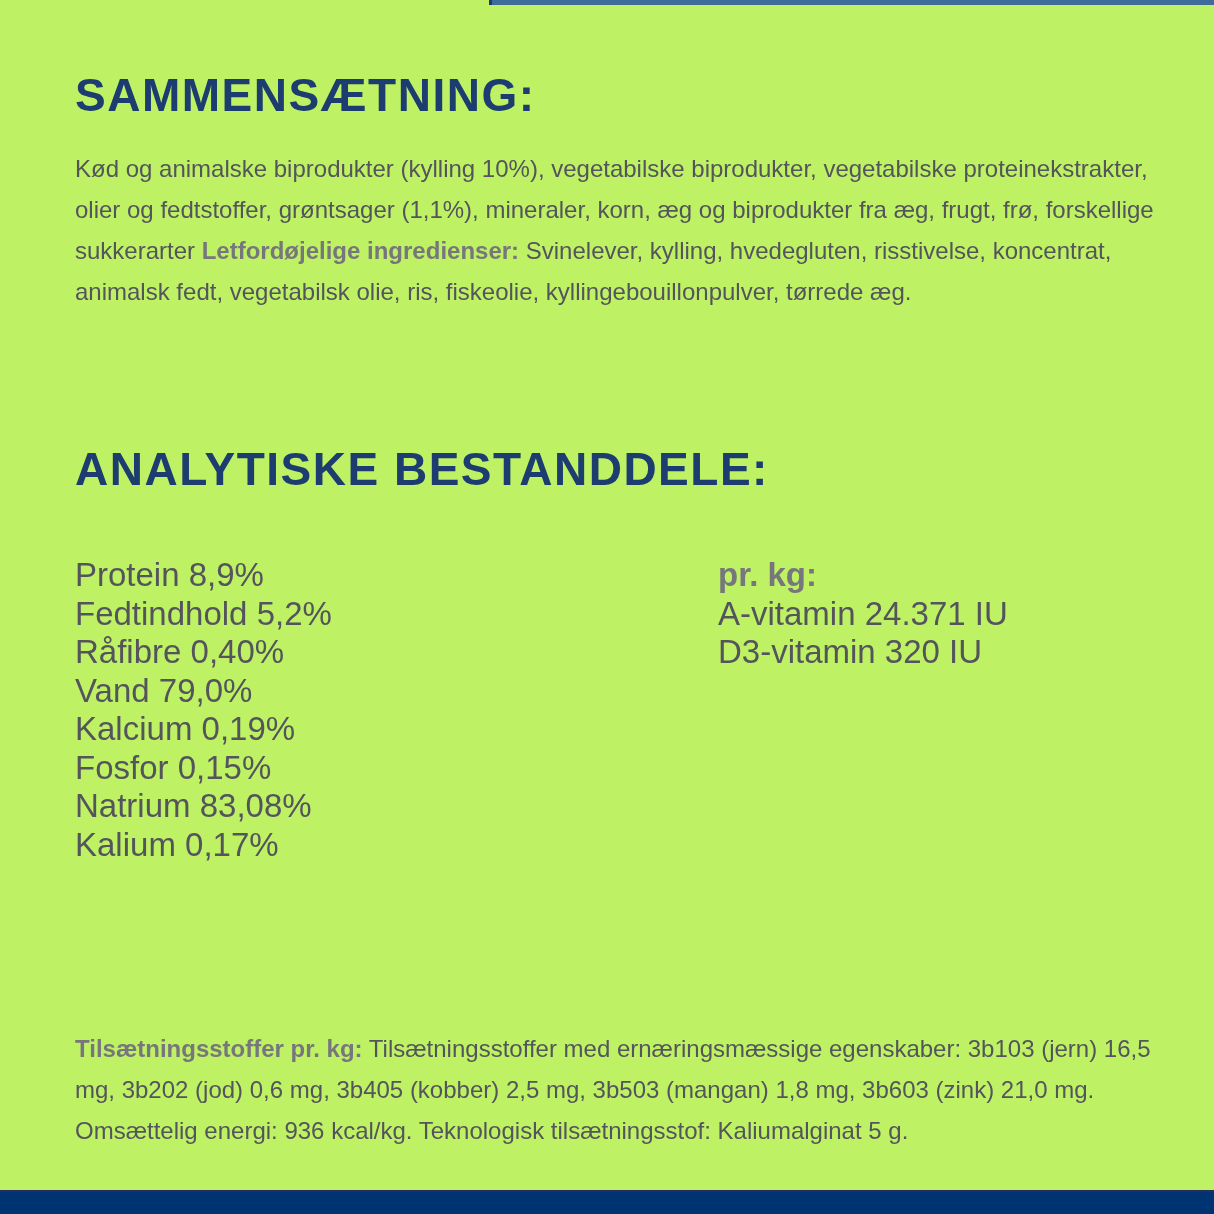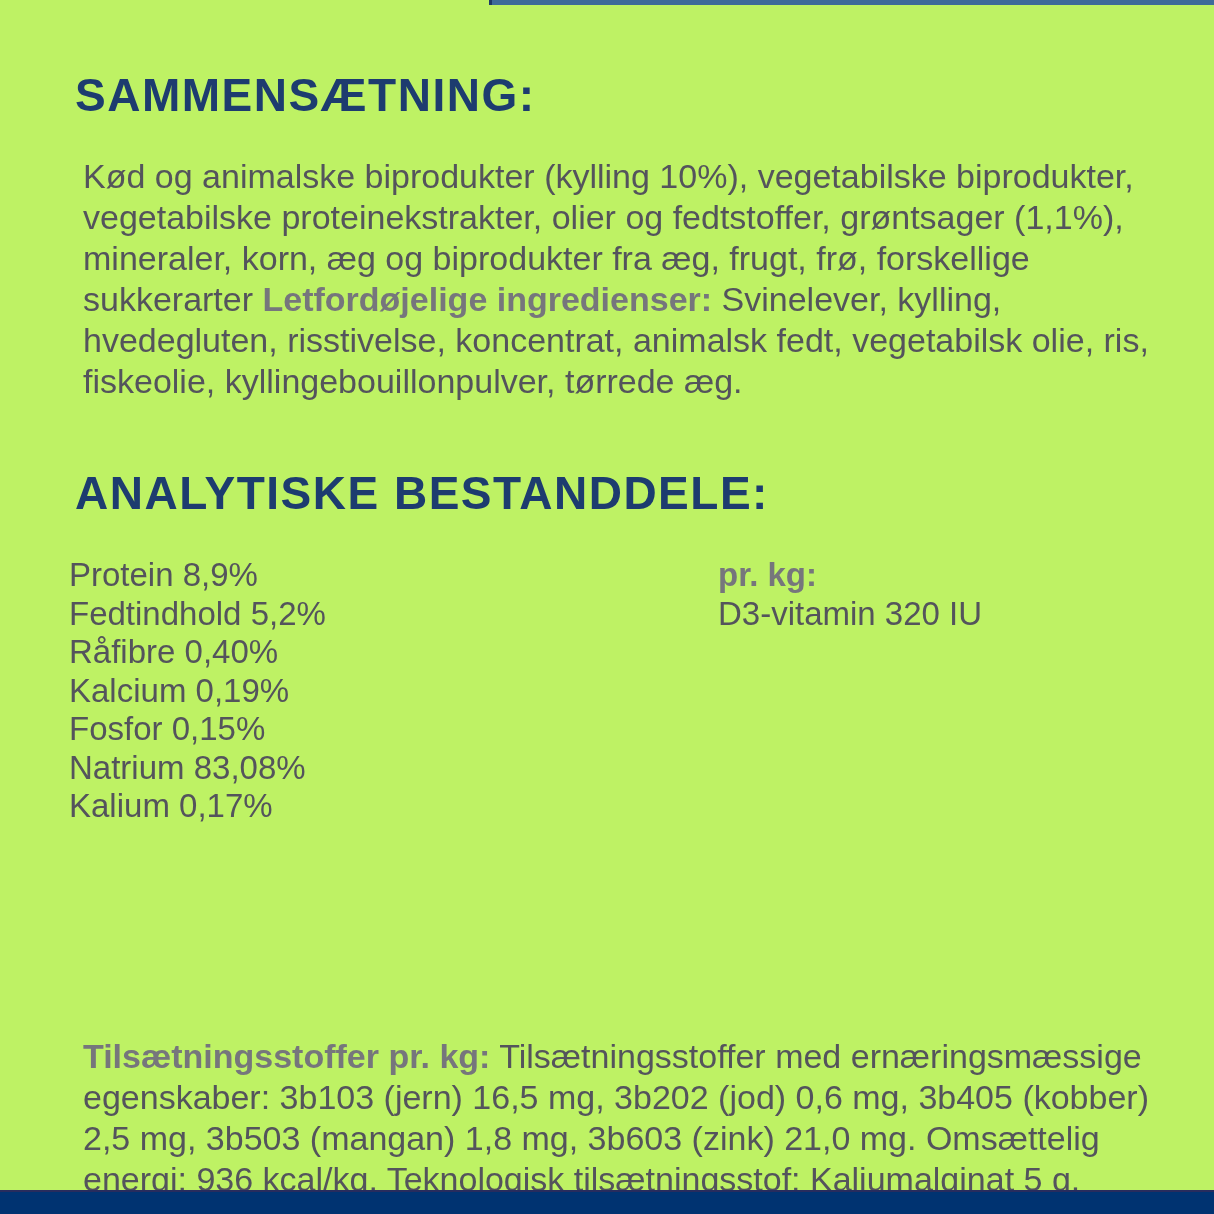--- a/index.html
+++ b/index.html
@@ -30,46 +30,46 @@
     position: absolute;
     left: 75px;
     margin: 0;
     color: #1d3c6f;
     font-weight: bold;
     font-size: 46px;
     line-height: 50px;
     letter-spacing: 1.5px;
   }
   #comp-heading { top: 70px; }
-  #anal-heading { top: 468px; }
+  #anal-heading { top: 444px; }
   .body-text {
     color: #54545c;
-    font-size: 34px;
+    font-size: 24px;
     line-height: 41px;
-    margin: 8px;
+    margin: 0;
   }
   #comp-text {
     position: absolute;
     left: 75px;
     top: 148px;
     width: 1090px;
   }
   .inline-label {
     color: #76767c;
     font-weight: bold;
   }
   .anal-col {
     position: absolute;
     top: 556px;
     margin: 0;
     color: #54545c;
     font-size: 33px;
     line-height: 38.5px;
   }
-  #anal-left { left: 69px; }
+  #anal-left { left: 75px; }
   #anal-right { left: 718px; }
   .anal-line { white-space: nowrap; }
   #additives {
     position: absolute;
     left: 75px;
     top: 1028px;
     width: 1095px;
   }
 </style>
 </head>
@@ -82,28 +82,30 @@
   <h1 class="heading" id="comp-heading">SAMMENSÆTNING:</h1>
 
   <p class="body-text" id="comp-text"><span>Kød og animalske biprodukter (kylling 10%), vegetabilske biprodukter, vegetabilske proteinekstrakter, olier og fedtstoffer, grøntsager (1,1%), mineraler, korn, æg og biprodukter fra æg, frugt, frø, forskellige sukkerarter </span><span class="inline-label">Letfordøjelige ingredienser:</span><span> Svinelever, kylling, hvedegluten, risstivelse, koncentrat, animalsk fedt, vegetabilsk olie, ris, fiskeolie, kyllingebouillonpulver, tørrede æg.</span></p>
 
   <h1 class="heading" id="anal-heading">ANALYTISKE BESTANDDELE:</h1>
 
   <div class="anal-col" id="anal-left">
     <div class="anal-line">Protein 8,9%</div>
     <div class="anal-line">Fedtindhold 5,2%</div>
     <div class="anal-line">Råfibre 0,40%</div>
+    <div class="anal-line">Vand 79,0%</div>
     <div class="anal-line">Kalcium 0,19%</div>
     <div class="anal-line">Fosfor 0,15%</div>
     <div class="anal-line">Natrium 83,08%</div>
     <div class="anal-line">Kalium 0,17%</div>
   </div>
 
   <div class="anal-col" id="anal-right">
     <div class="anal-line inline-label">pr. kg:</div>
+    <div class="anal-line">A-vitamin 24.371 IU</div>
     <div class="anal-line">D3-vitamin 320 IU</div>
   </div>
 
   <p class="body-text" id="additives"><span class="inline-label">Tilsætningsstoffer pr. kg:</span><span> Tilsætningsstoffer med ernæringsmæssige egenskaber: 3b103 (jern) 16,5 mg, 3b202 (jod) 0,6 mg, 3b405 (kobber) 2,5 mg, 3b503 (mangan) 1,8 mg, 3b603 (zink) 21,0 mg. Omsættelig energi: 936 kcal/kg. Teknologisk tilsætningsstof: Kaliumalginat 5 g.</span></p>
 
   <div class="bottom-bar"></div>
 
 </div>
 
 </body></html>

